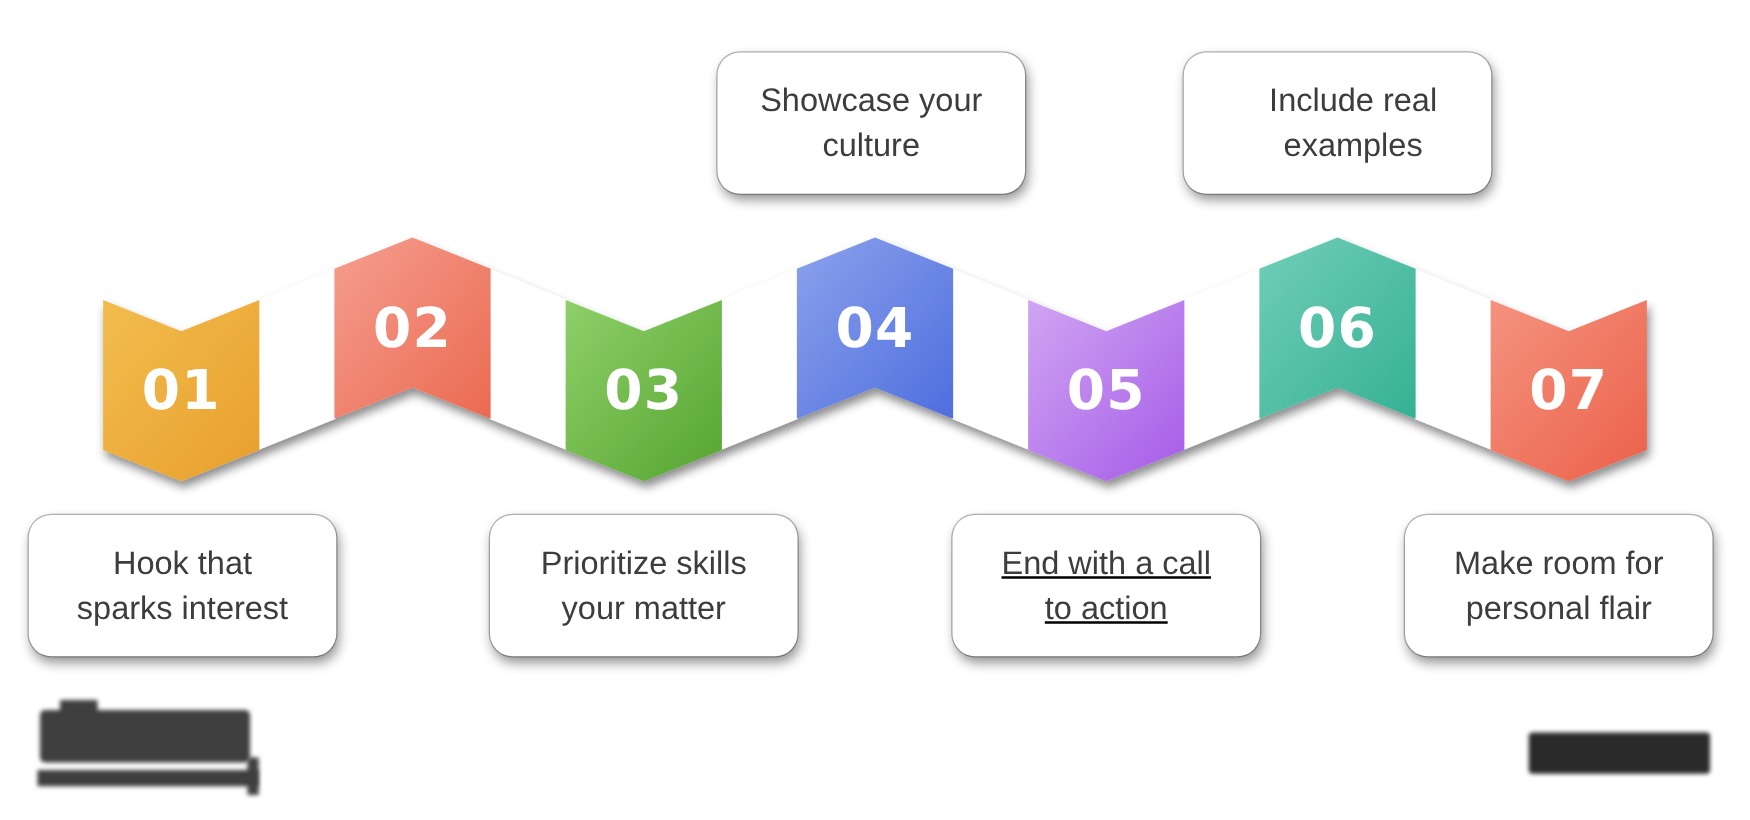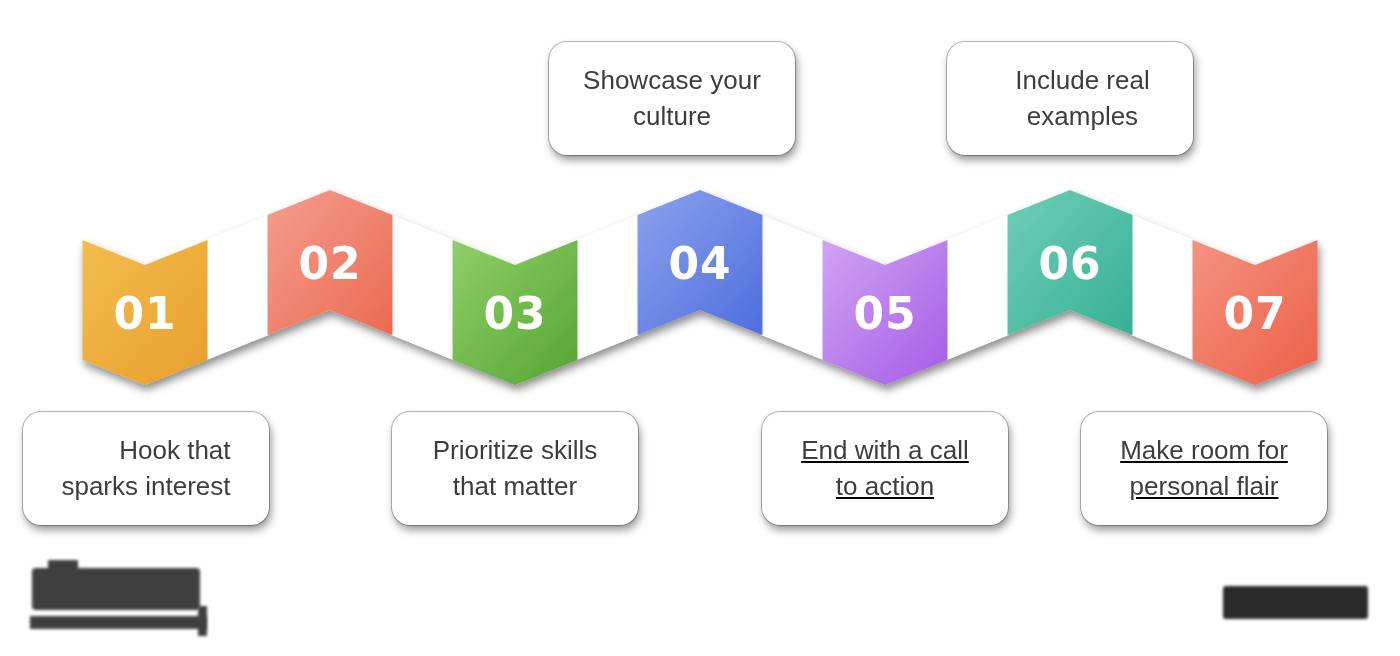--- a/index.html
+++ b/index.html
@@ -114,42 +114,42 @@
       <text class="num" x="145" y="313" text-anchor="middle" dominant-baseline="central">01</text>
       <text class="num" x="330" y="263" text-anchor="middle" dominant-baseline="central">02</text>
       <text class="num" x="515" y="313" text-anchor="middle" dominant-baseline="central">03</text>
       <text class="num" x="700" y="263" text-anchor="middle" dominant-baseline="central">04</text>
       <text class="num" x="885" y="313" text-anchor="middle" dominant-baseline="central">05</text>
       <text class="num" x="1070" y="263" text-anchor="middle" dominant-baseline="central">06</text>
       <text class="num" x="1255" y="313" text-anchor="middle" dominant-baseline="central">07</text>
     </g>
   </svg>
 
-  <div class="card card-top" style="left:549px;">
+  <div class="card card-top" style="left:574px;">
     <span class="card-label">Showcase your
 culture</span>
   </div>
   <div class="card card-top" style="left:947px;padding-left:39px;">
     <span class="card-label">Include real
 examples</span>
   </div>
 
-  <div class="card card-bottom" style="left:23px;text-align:right;">
+  <div class="card card-bottom" style="left:23px;">
     <span class="card-label">Hook that
 sparks interest</span>
   </div>
   <div class="card card-bottom" style="left:392px;">
     <span class="card-label">Prioritize skills
-that matter</span>
+your matter</span>
   </div>
   <div class="card card-bottom" style="left:762px;text-decoration:underline;">
     <span class="card-label">End with a call
 to action</span>
   </div>
-  <div class="card card-bottom" style="left:1081px;text-decoration:underline;">
+  <div class="card card-bottom" style="left:1124px;">
     <span class="card-label">Make room for
 personal flair</span>
   </div>
 
   <div class="wm wm-left-bump"></div>
   <div class="wm wm-left-main"></div>
   <div class="wm wm-left-bar"></div>
   <div class="wm wm-left-tail"></div>
   <div class="wm wm-right"></div>
 

